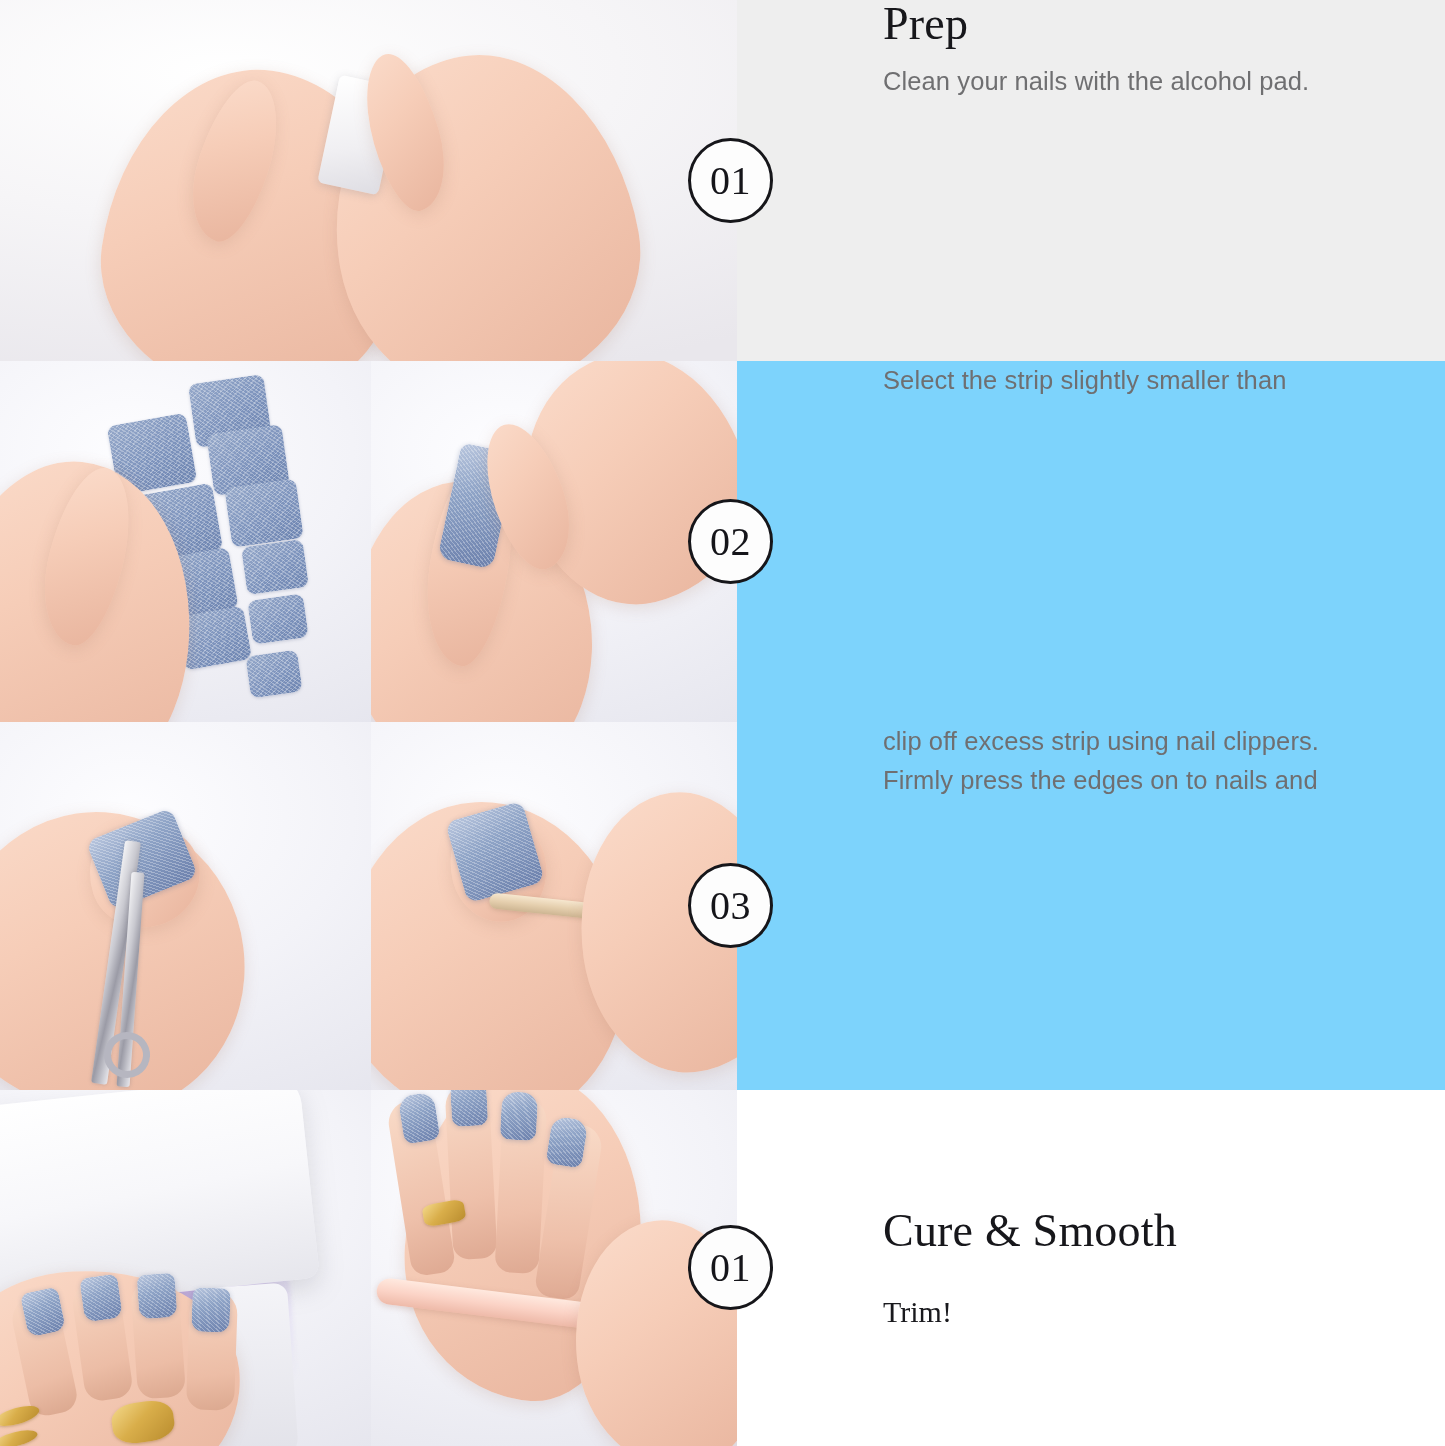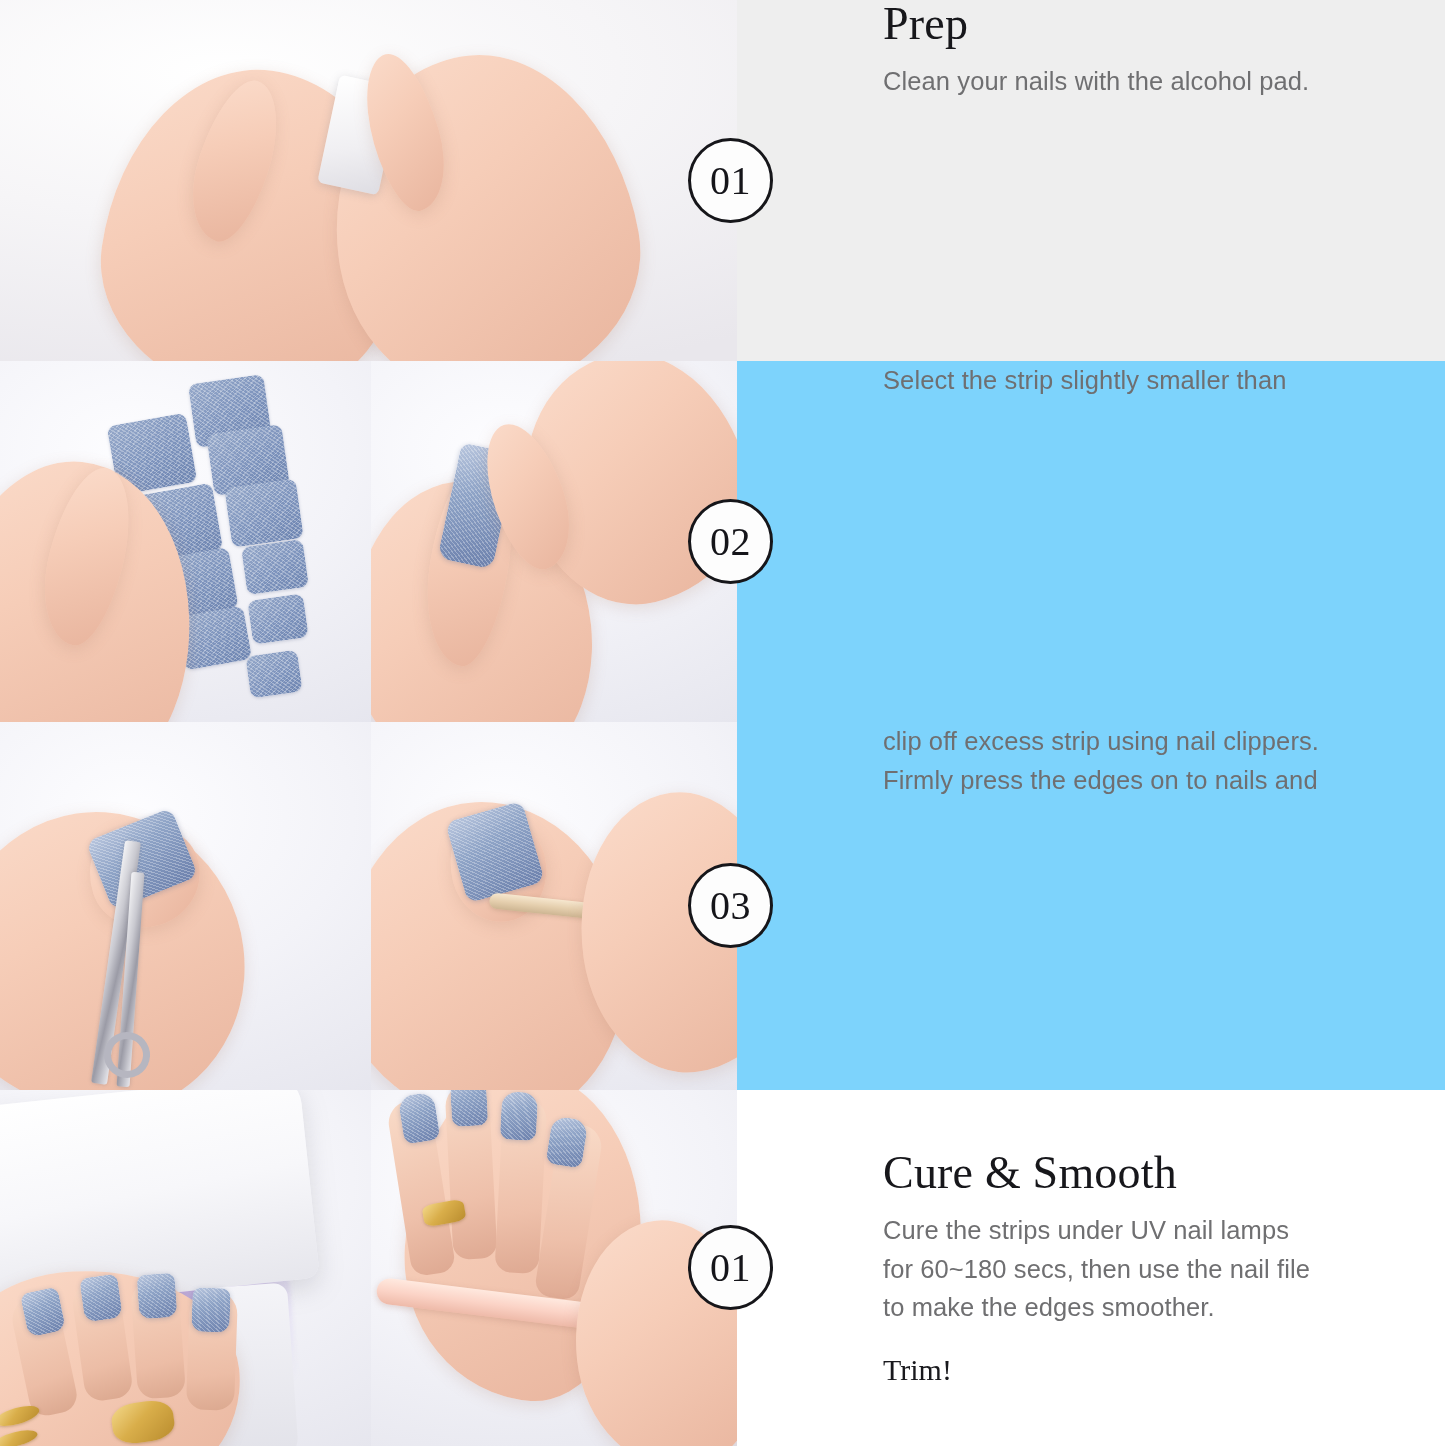--- a/index.html
+++ b/index.html
@@ -331,22 +331,17 @@
         <div class="nail-blue r4r-nail" style="left:130px; top:2px;   transform:rotate(3deg);"></div>
         <div class="nail-blue r4r-nail" style="left:178px; top:28px;  transform:rotate(9deg);"></div>
         <div class="ring" style="left:52px; top:112px; width:42px; height:22px; border-radius:30%; transform:rotate(-10deg);"></div>
         <div class="file"></div>
         <div class="skin r4r-hand2"></div>
       </div>
     </div>
     <div class="text-area">
       <div class="badge">01</div>
       <div class="step-title">Cure &amp; Smooth</div>
-      <div class="step-desc">
-        <div>Cure the strips under UV nail lamps</div>
-        <div>for 60~180 secs, then use the nail file</div>
-        <div>to make the edges smoother.</div>
-      </div>
       <div class="step-outro">Trim!</div>
     </div>
   </div>
 
 </div>
 
 </body></html>

